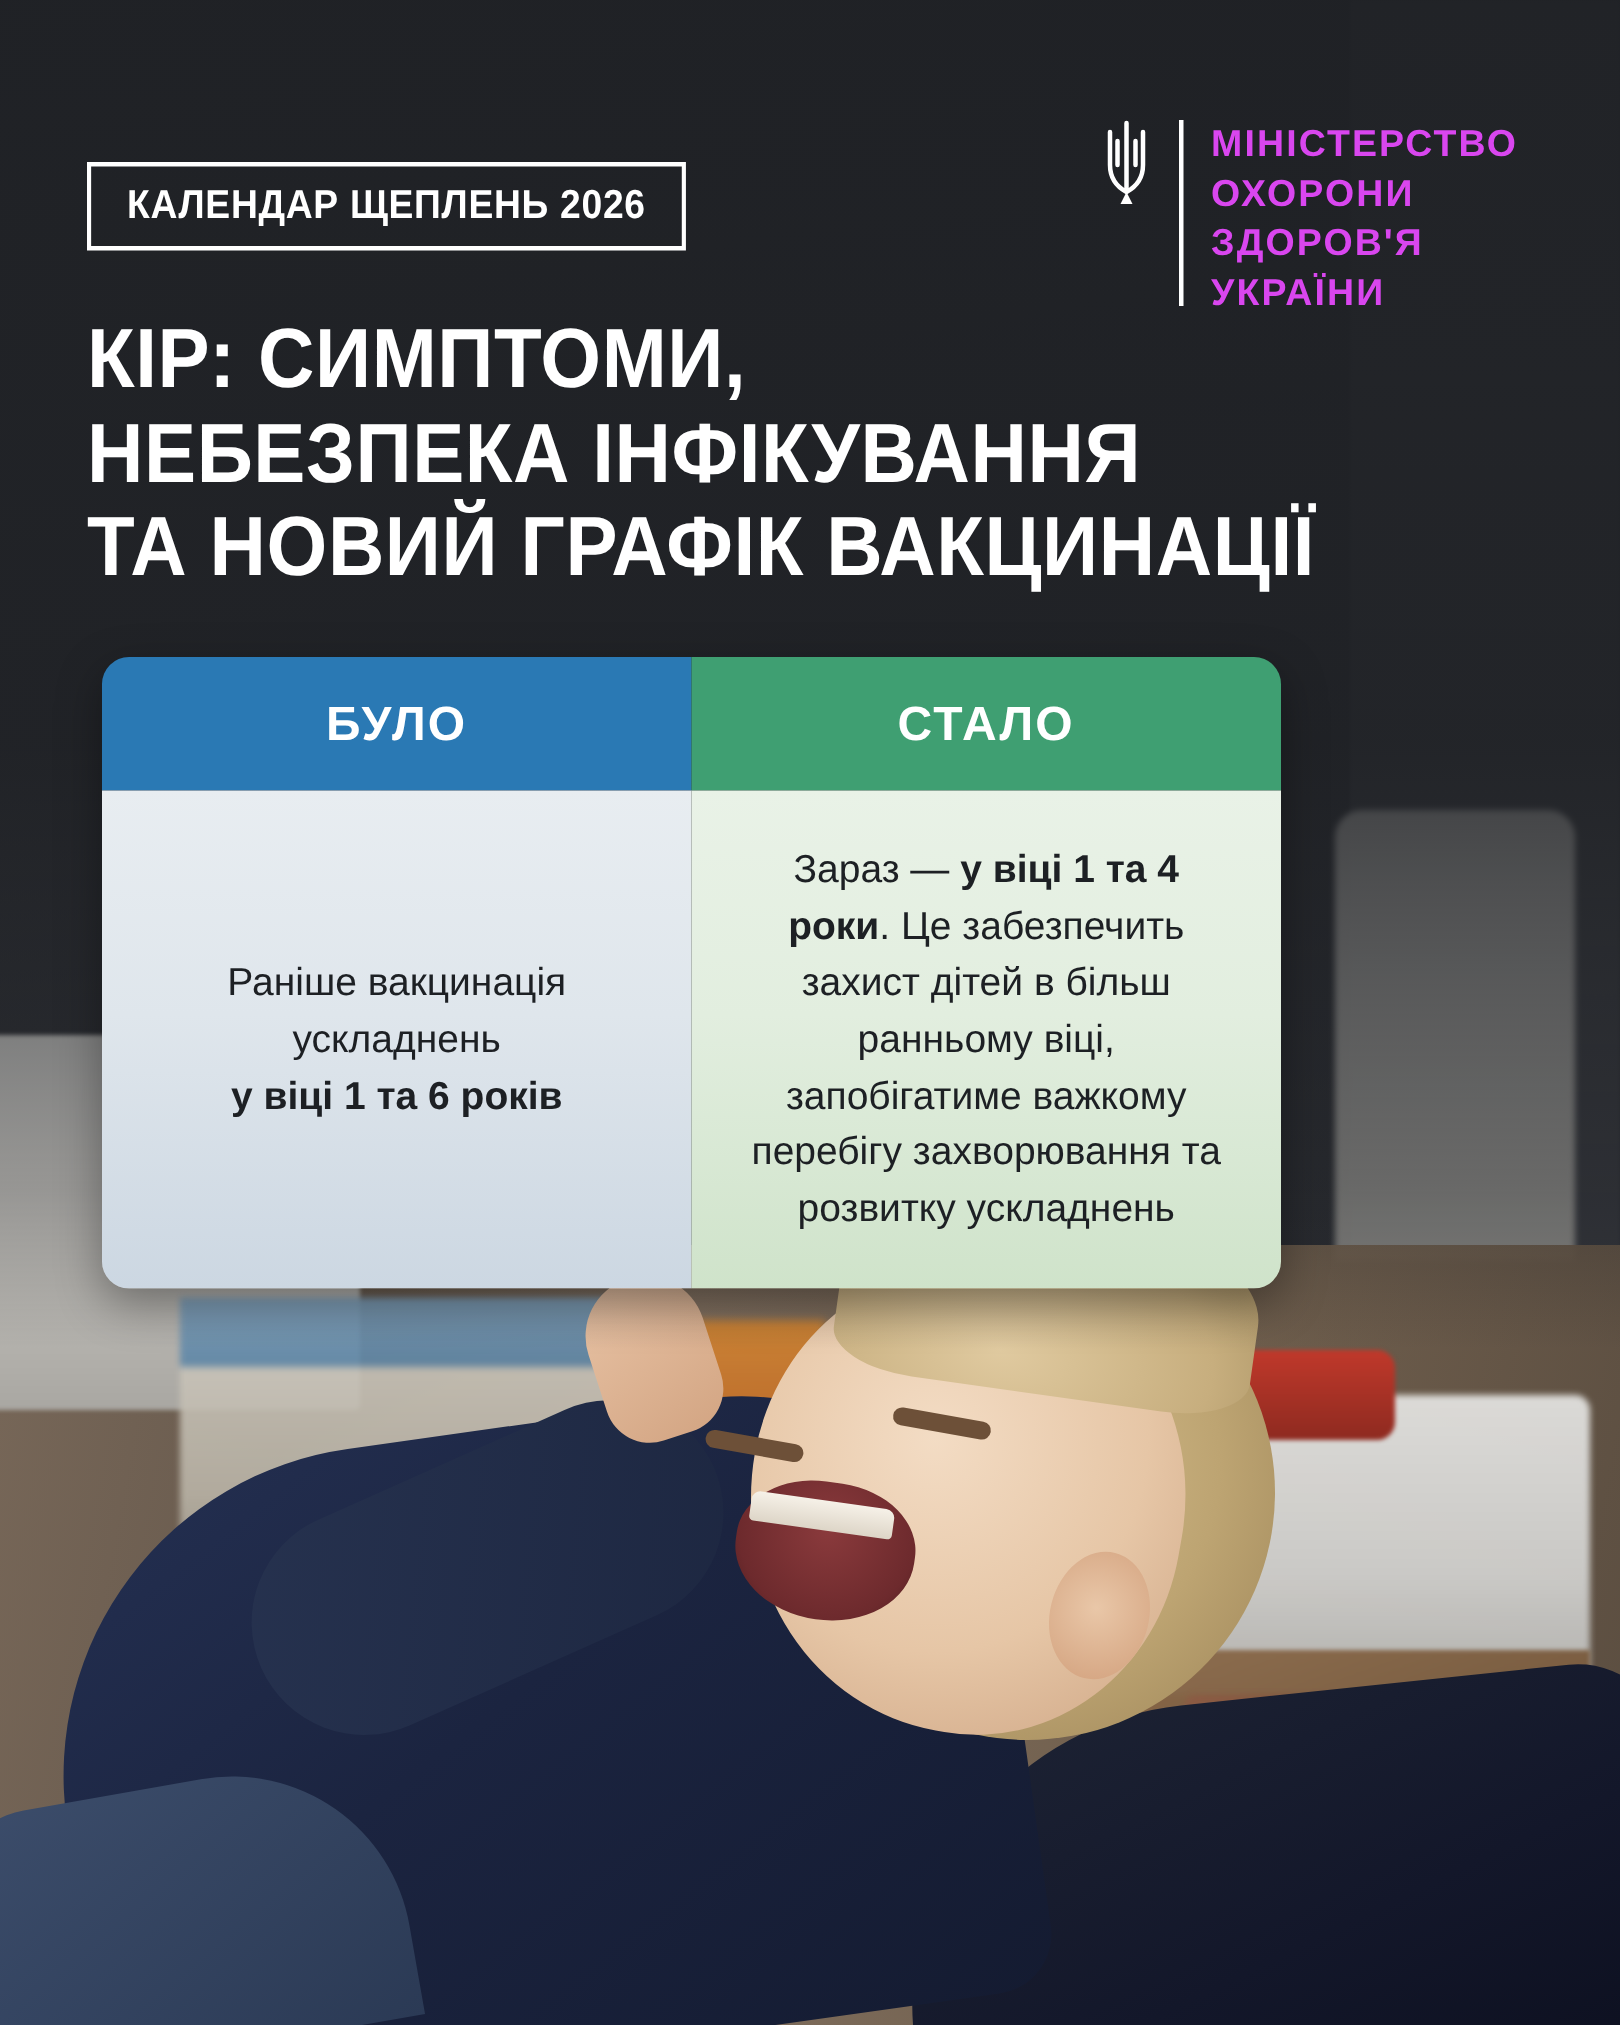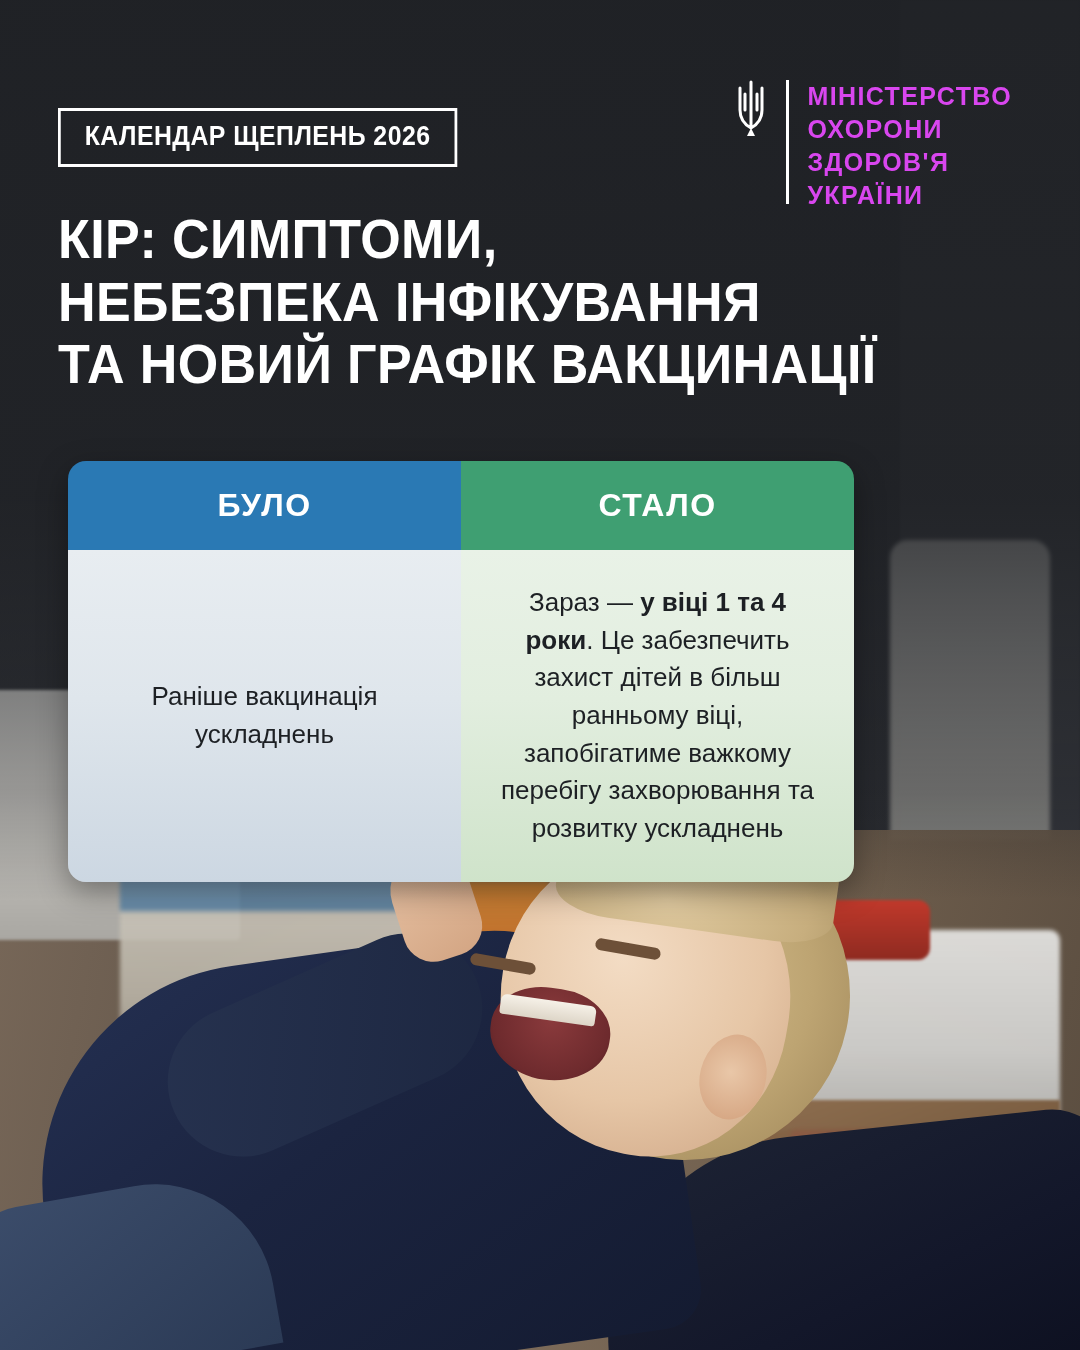--- a/index.html
+++ b/index.html
@@ -254,21 +254,21 @@
     letter-spacing: .4px;
     text-transform: uppercase;
     transform: scaleX(.93);
     transform-origin: left top;
     white-space: pre-line;
   }
 
   
   .compare {
     position: absolute;
-    left: 68px; top: 461px;
+    left: 68px; top: 438px;
     width: 786px;
     border-radius: 18px;
     overflow: hidden;
     box-shadow: 0 10px 30px rgba(0,0,0,.35);
     display: flex;
     flex-direction: column;
   }
   .compare-head { display: flex; }
   .compare-head > div {
     flex: 1 1 50%;
@@ -365,20 +365,21 @@
     <div class="compare">
       <div class="compare-head">
         <div class="head-before">БУЛО</div>
         <div class="head-after">СТАЛО</div>
       </div>
       <div class="compare-body">
         <div class="cell cell-before">
           <p>
             <span>Раніше вакцинація</span><br>
             <span>ускладнень</span><br>
+            <b>у віці 1 та 6 років</b>
           </p>
         </div>
         <div class="cell cell-after">
           <p>
             <span>Зараз — </span><b>у віці 1 та 4 роки</b><span>.</span>
             <span>Це забезпечить захист дітей в більш ранньому віці, запобігатиме важкому перебігу захворювання та розвитку ускладнень</span>
           </p>
         </div>
       </div>
     </div>

